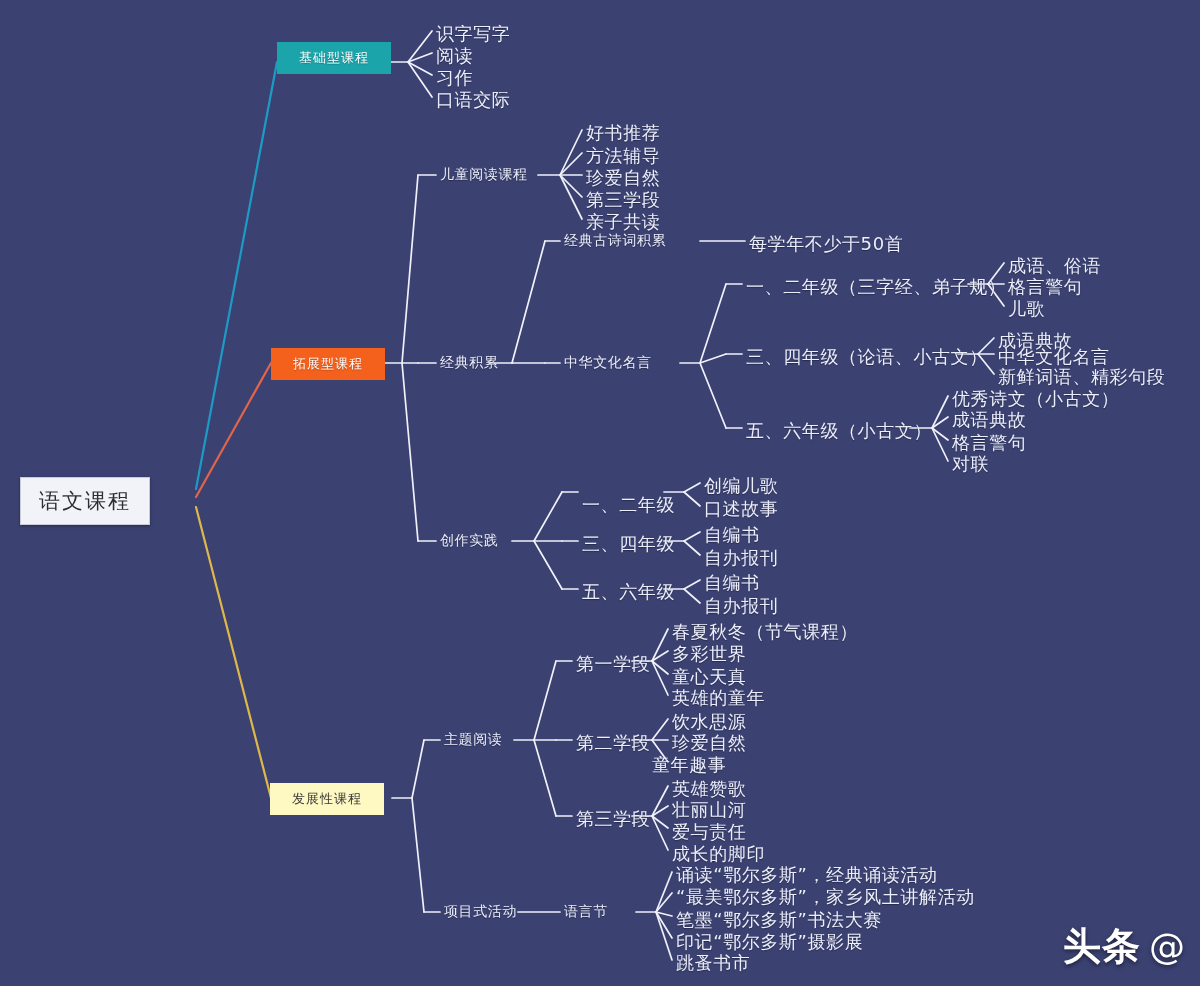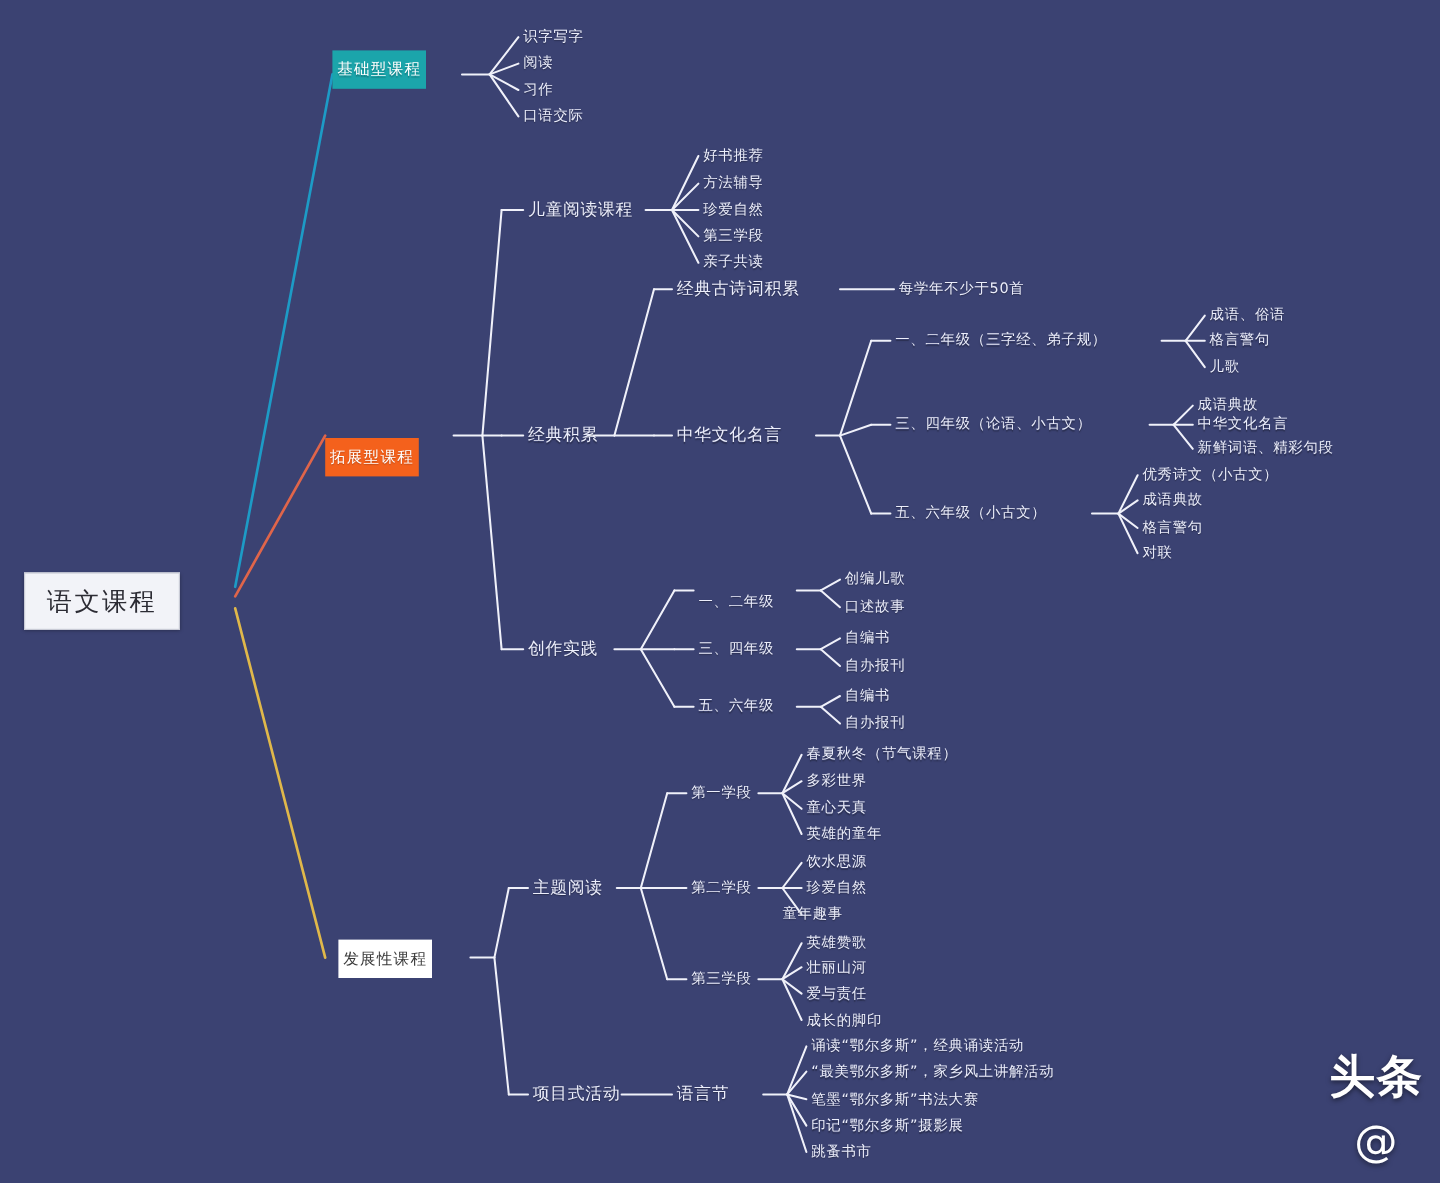--- a/index.html
+++ b/index.html
@@ -20,42 +20,42 @@
     left:20px;top:477px;
     background:#f2f3f8;color:#2c2c34;
     border:1px solid #c9cbd6;
     padding:9px 18px;
     font-size:21px;letter-spacing:2px;
     box-shadow:0 1px 3px rgba(0,0,0,.35);
   }
   
   .cat-box{
     color:#ffffff;font-size:13px;letter-spacing:1px;
-    padding:7px 4px;
+    padding:7px 22px;
     text-shadow:0 1px 1px rgba(0,0,0,.25);
   }
   .cat-basic{left:277px;top:42px;background:#1ba5ab;}
-  .cat-expand{left:271px;top:348px;background:#f4611c;margin-top:17px;}
-  .cat-develop{left:282px;top:783px;background:#ffffff;color:#3a3a3a;text-shadow:none;}
+  .cat-expand{left:271px;top:348px;background:#f4611c;}
+  .cat-develop{left:270px;top:783px;background:#fef9c3;color:#3a3a3a;text-shadow:none;}
 
   
   .lbl{
     position:absolute;white-space:nowrap;
-    color:#eceefb;font-size:12px;letter-spacing:.6px;
+    color:#eceefb;font-size:18px;letter-spacing:.6px;
     text-shadow:0 1px 1px rgba(0,0,0,.35);
   }
   .lbl.mid{font-size:14px;}
 
   
   .watermark{
     position:absolute;right:14px;bottom:14px;
     color:#ffffff;font-size:38px;font-weight:bold;
     letter-spacing:1px;
     text-shadow:0 2px 4px rgba(0,0,0,.5);
-    display:flex;align-items:center;gap:8px;flex-direction:column;
+    display:flex;align-items:center;gap:8px;
   }
   .watermark .wm-at{font-weight:normal;font-size:36px;}
 </style>
 </head>
 <body>
 
 <div id="canvas">
 
   <svg class="layer-svg" viewBox="0 0 1200 986" xmlns="http://www.w3.org/2000/svg">
 

